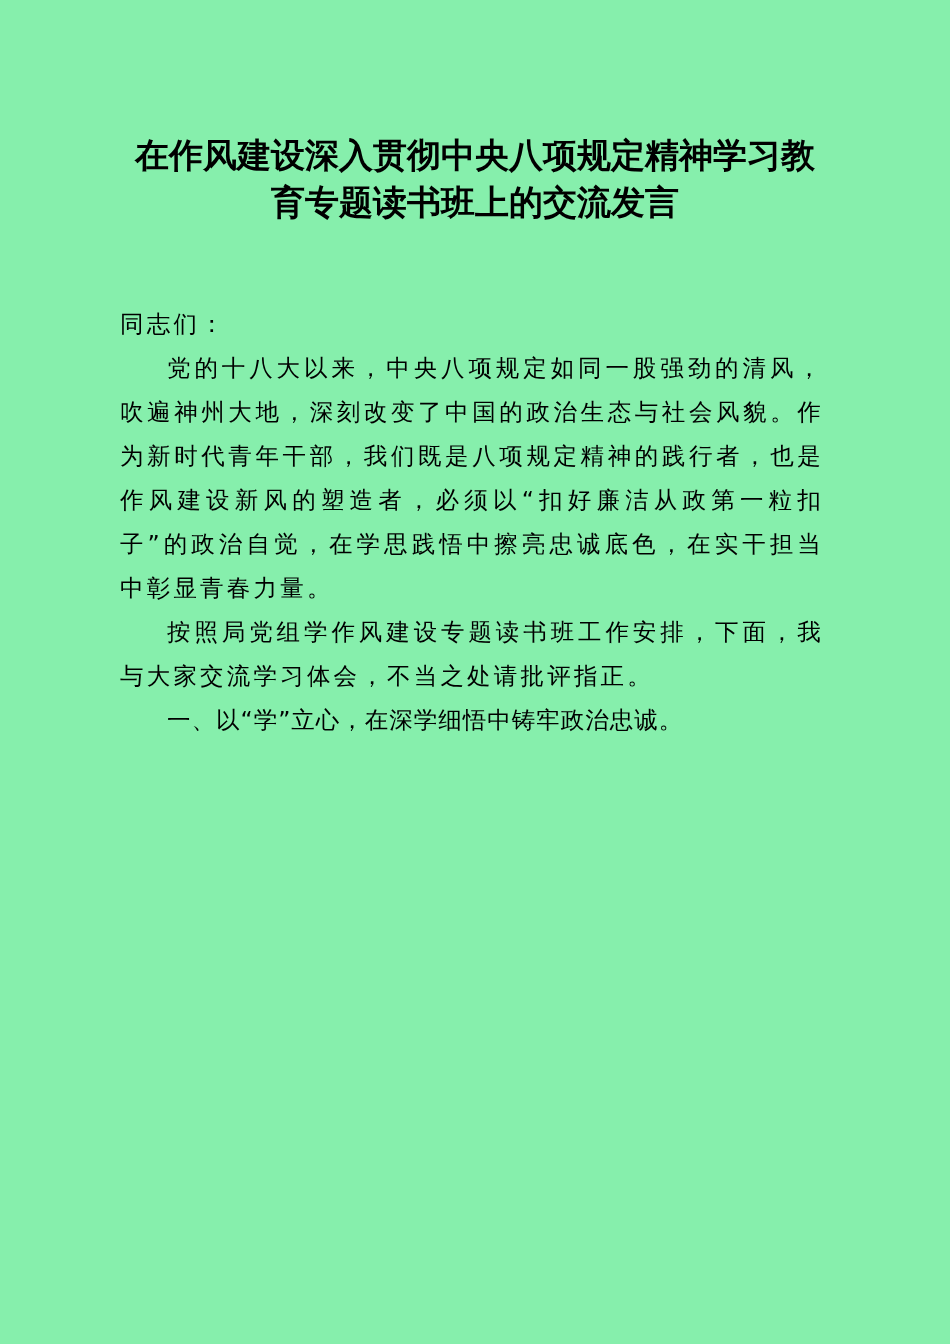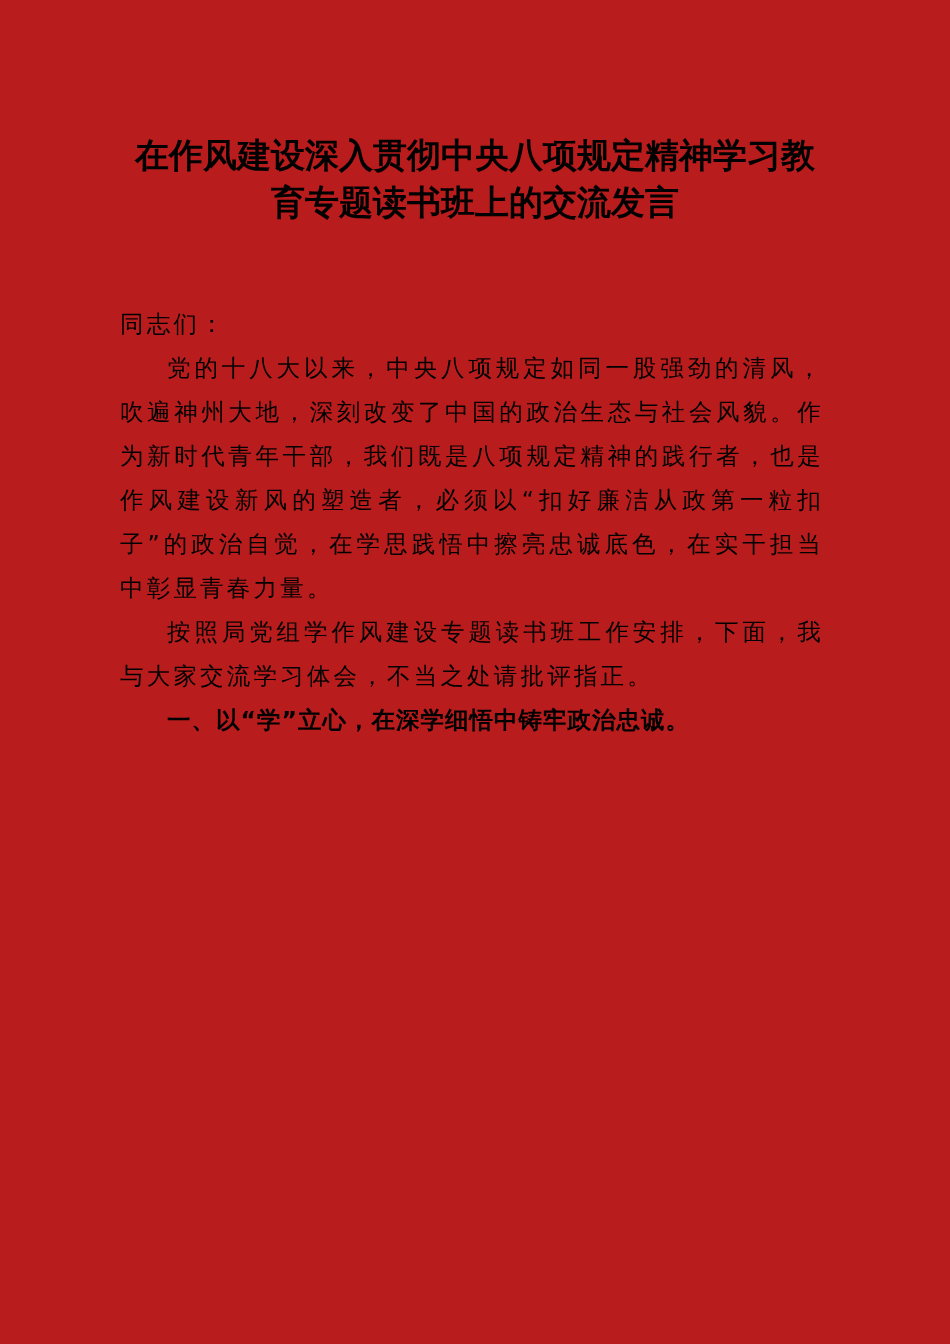--- a/index.html
+++ b/index.html
@@ -13,21 +13,21 @@
       position: relative;
       overflow: hidden;
       color: #000000;
     }
     .page {
       position: absolute;
       left: 0;
       top: 0;
       width: 950px;
       height: 1344px;
-      background: #b91c1c;
+      background: #86efac;
     }
     .title {
       position: absolute;
       left: 100px;
       top: 132px;
       width: 750px;
       text-align: center;
       font-family: "DejaVu Serif", "Liberation Serif", serif;
       font-weight: bold;
       font-size: 34px;
@@ -48,21 +48,21 @@
       text-align: justify;
       margin-top: 46px;
     }
     .body p {
       margin: 0;
       padding: 0;
     }
     .salutation { margin: 0; }
     .indent { text-indent: 2em; }
     .heading {
-      font-weight: bold;
+      font-weight: normal;
       letter-spacing: 1px;
       text-indent: 2em;
       font-size: 23.5px;
     }
   </style>
 </head>
 <body>
 
 <div class="page">
   <h1 class="title">

